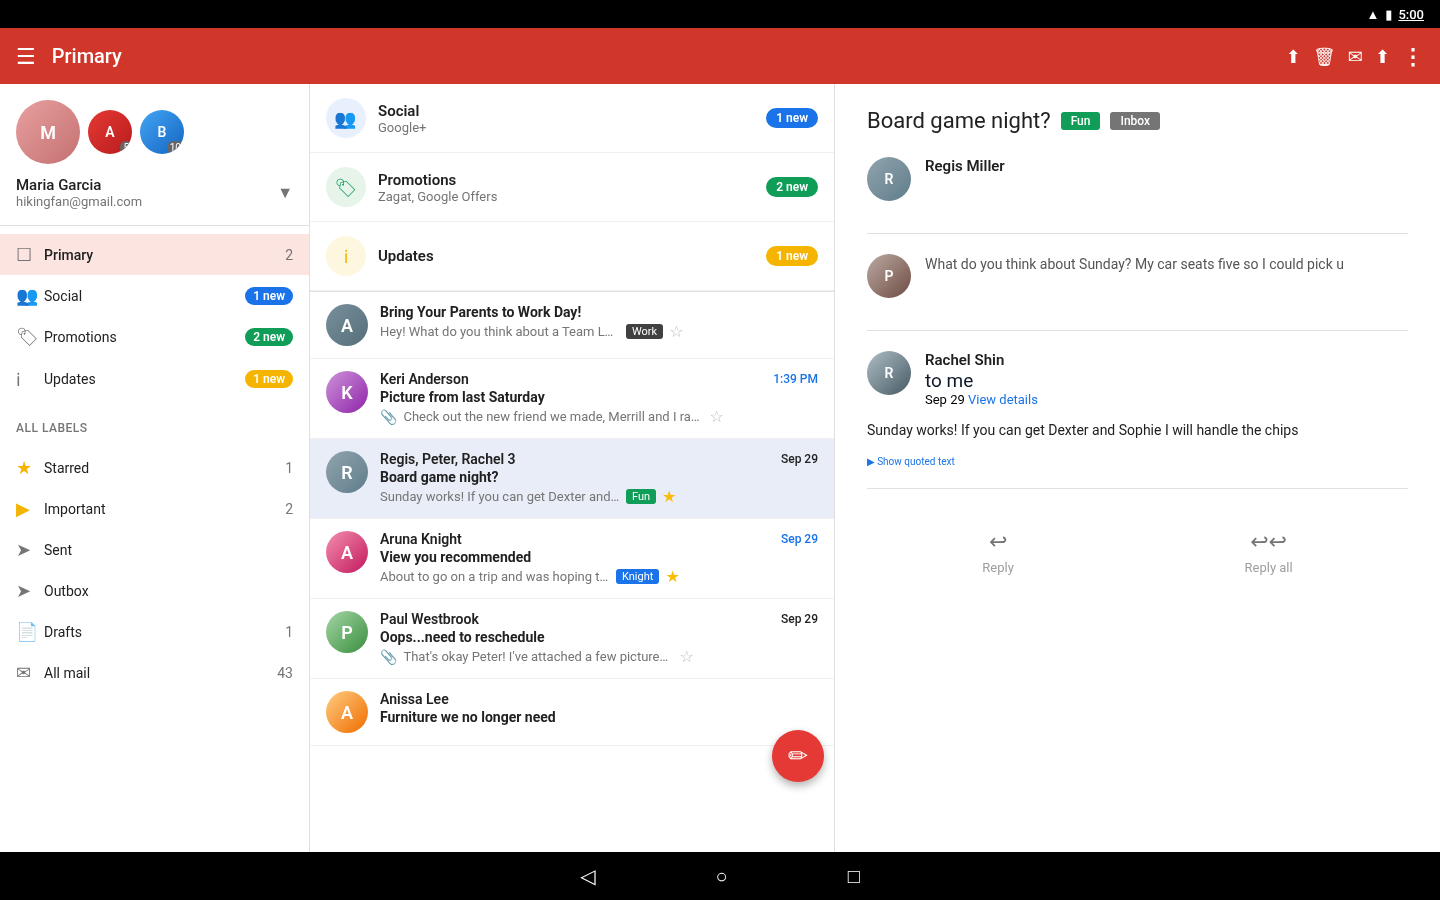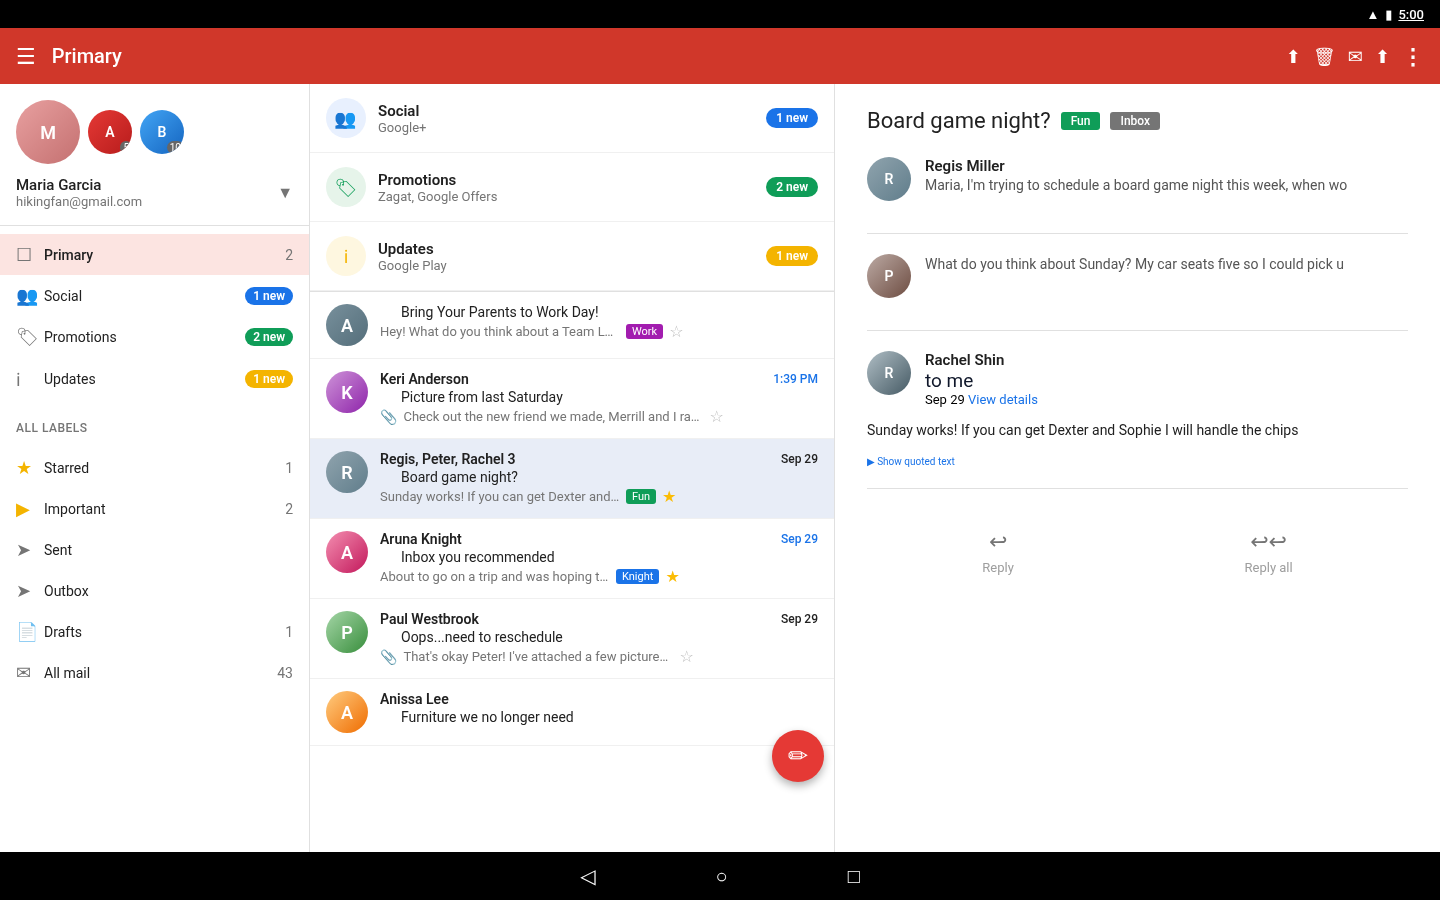--- a/index.html
+++ b/index.html
@@ -137,25 +137,25 @@
       border-bottom: 1px solid #f0f0f0;
       cursor: pointer;
       position: relative;
     }
     .email-item.selected { background: #e8edf7; }
     .email-avatar { width: 42px; height: 42px; border-radius: 50%; background: #ccc; margin-right: 12px; flex-shrink: 0; overflow: hidden; display: flex; align-items: center; justify-content: center; }
     .email-content { flex: 1; min-width: 0; }
     .email-header { display: flex; align-items: center; justify-content: space-between; margin-bottom: 2px; }
     .email-sender { font-size: 14px; font-weight: 600; color: #212121; }
     .email-time { font-size: 12px; color: #1a73e8; font-weight: 500; }
-    .email-subject { font-size: 14px; font-weight: 400; color: #212121; margin-bottom: 2px; white-space: nowrap; overflow: hidden; text-overflow: ellipsis; margin-left: 21px; }
+    .email-subject { font-size: 14px; font-weight: 700; color: #212121; margin-bottom: 2px; white-space: nowrap; overflow: hidden; text-overflow: ellipsis; }
     .email-preview { font-size: 13px; color: #757575; white-space: nowrap; overflow: hidden; text-overflow: ellipsis; max-width: 300px; }
     .email-meta { display: flex; align-items: center; gap: 6px; margin-top: 2px; }
     .email-tag { font-size: 11px; padding: 1px 6px; border-radius: 3px; color: #fff; }
-    .tag-work { background: #a21caf; }
+    .tag-work { background: #404040; }
     .tag-fun { background: #0f9d58; color: #fff; }
     .tag-family { background: #1a73e8; }
     .star-icon { color: #fbbc04; font-size: 16px; }
     .star-empty { color: #bdbdbd; font-size: 16px; }
     .attach-icon { color: #757575; font-size: 14px; }
 
     
     .email-detail {
       flex: 1;
       background: #fff;
@@ -375,21 +375,20 @@
         <div class="cat-info">
           <div class="cat-name">Promotions</div>
           <div class="cat-sub">Zagat, Google Offers</div>
         </div>
         <span class="cat-badge badge-green">2 new</span>
       </div>
       <div class="category-tab">
         <div class="cat-icon cat-icon-yellow">ℹ</div>
         <div class="cat-info">
           <div class="cat-name">Updates</div>
-          <div class="cat-sub">Google Play</div>
         </div>
         <span class="cat-badge badge-yellow">1 new</span>
       </div>
     </div>
 
     <div class="email-item">
       <div class="email-avatar av-andy">
         <div class="avatar-face">A</div>
       </div>
       <div class="email-content">
@@ -440,21 +439,21 @@
 
     <div class="email-item">
       <div class="email-avatar av-aruna">
         <div class="avatar-face">A</div>
       </div>
       <div class="email-content">
         <div class="email-header">
           <span class="email-sender">Aruna Knight</span>
           <span class="email-time">Sep 29</span>
         </div>
-        <div class="email-subject">Inbox you recommended</div>
+        <div class="email-subject">View you recommended</div>
         <div class="email-meta">
           <span class="email-preview" style="max-width:230px;">About to go on a trip and was hoping to start that b...</span>
           <span class="email-tag tag-family">Knight</span>
           <span class="star-icon">★</span>
         </div>
       </div>
     </div>
 
     <div class="email-item">
       <div class="email-avatar av-paul">
@@ -498,21 +497,20 @@
       <span class="detail-tag detail-tag-inbox">Inbox</span>
     </div>
 
     <div class="message-card">
       <div class="message-header">
         <div class="msg-avatar av-regis">
           <div class="avatar-face" style="font-size:14px;">R</div>
         </div>
         <div>
           <div class="msg-name">Regis Miller</div>
-          <div class="msg-preview">Maria, I'm trying to schedule a board game night this week, when wo</div>
         </div>
       </div>
     </div>
 
     <div class="message-card">
       <div class="message-header">
         <div class="msg-avatar av-peter">
           <div class="avatar-face" style="font-size:14px;">P</div>
         </div>
         <div>

